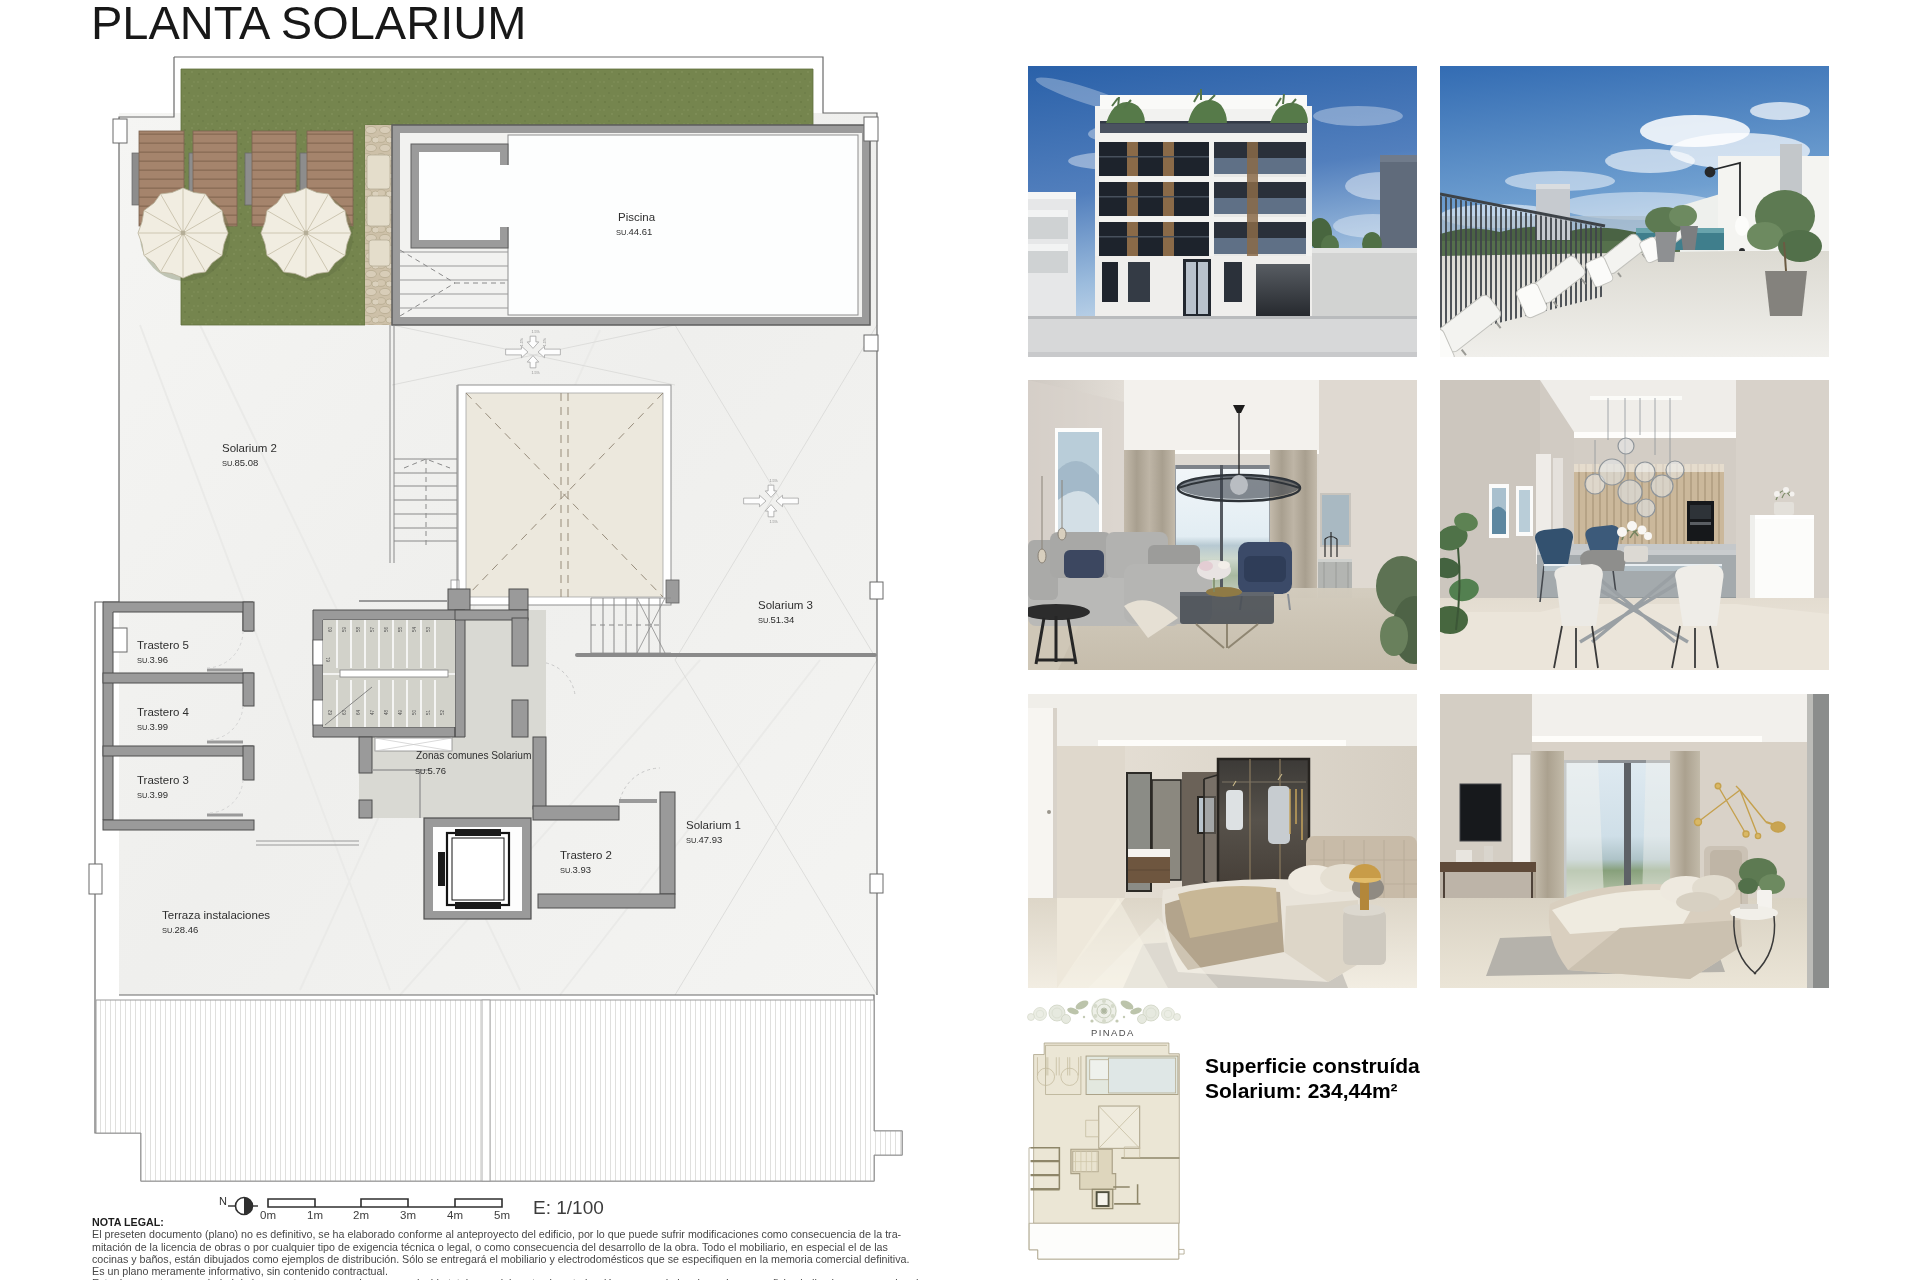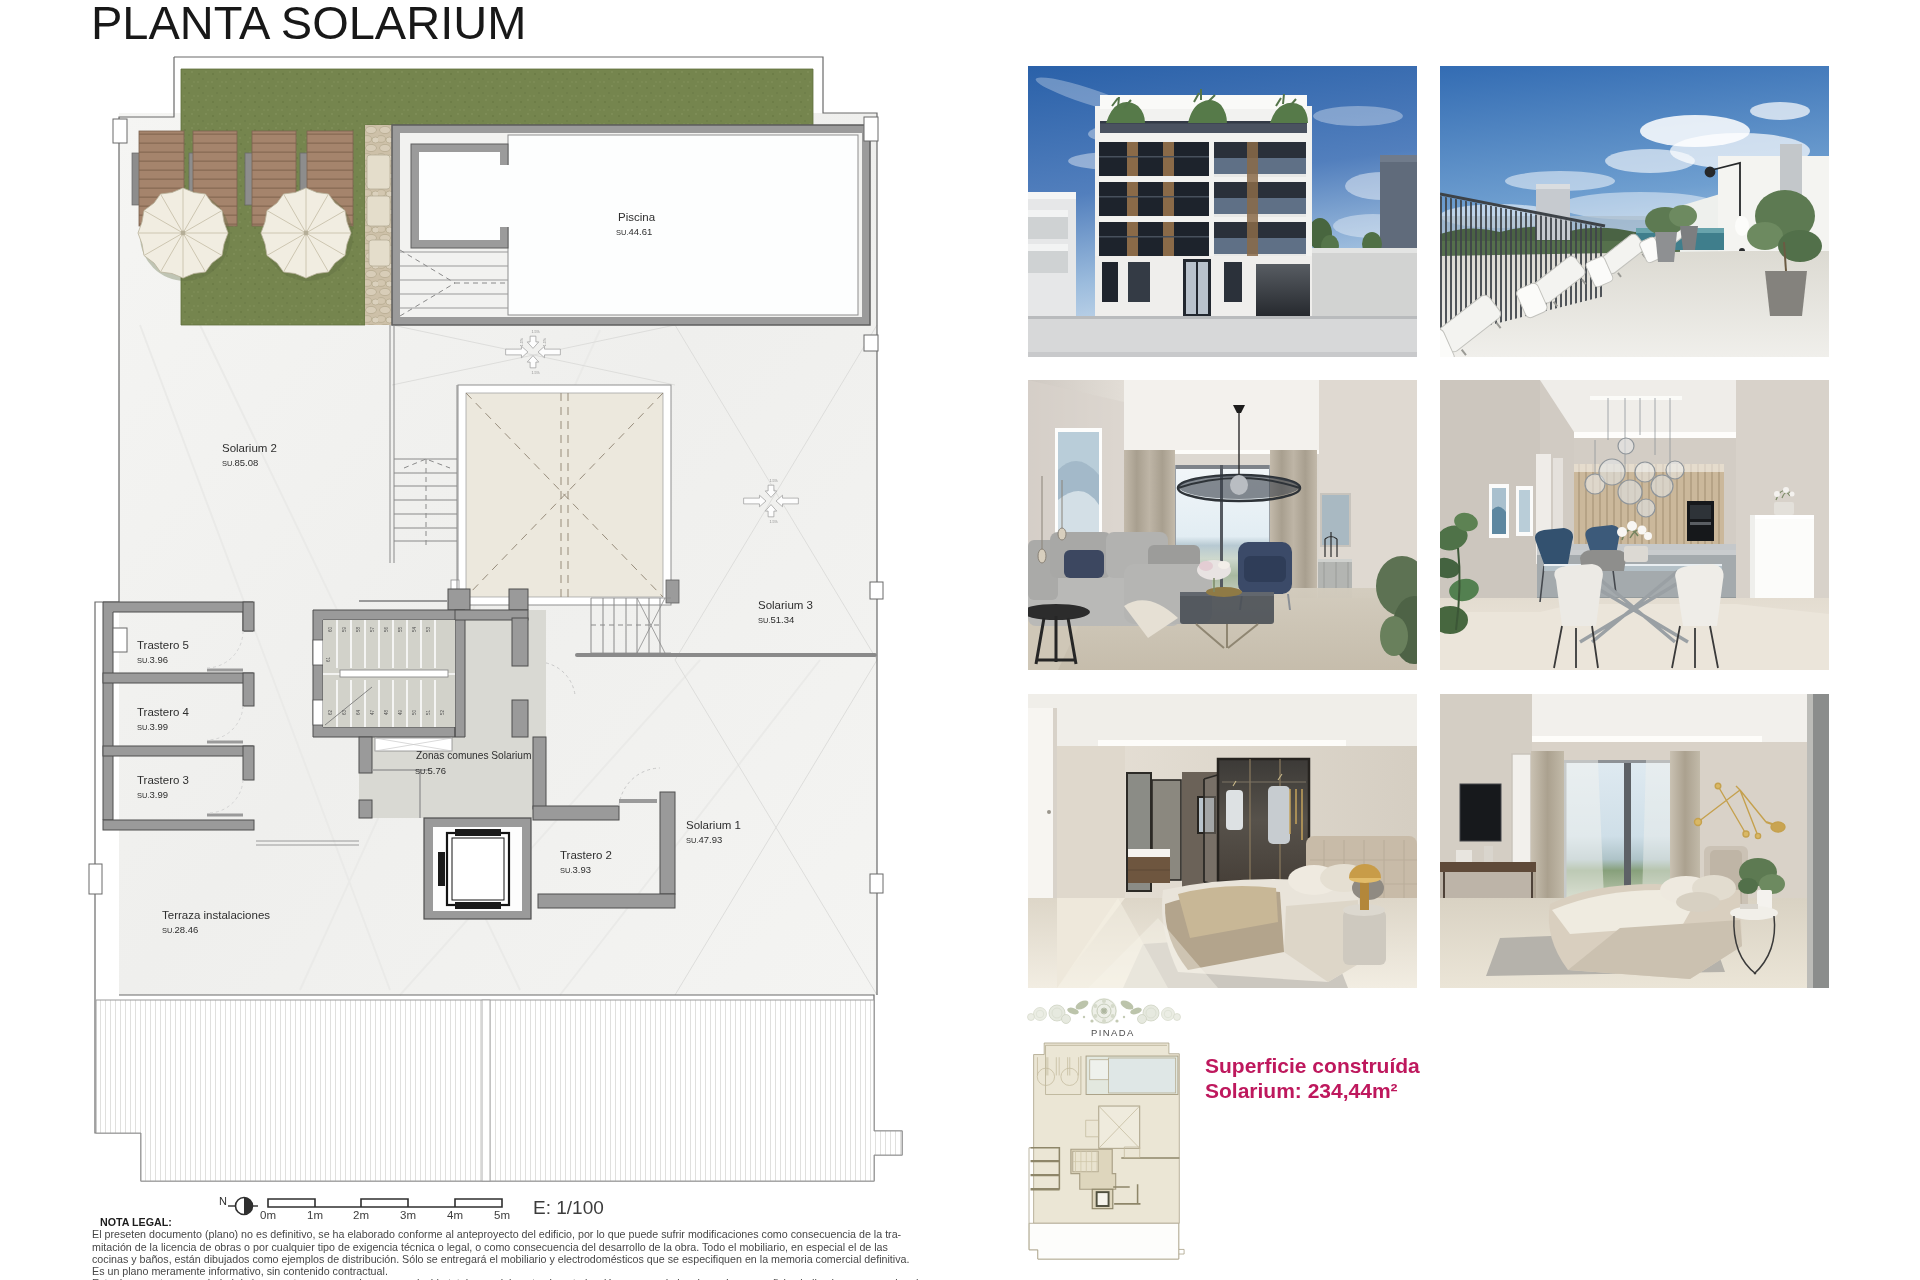--- a/index.html
+++ b/index.html
@@ -1070,24 +1070,24 @@
     <ellipse cx="314" cy="219" rx="24" ry="7" fill="#f1efe9"></ellipse>
     <path d="M294,222 Q292,262 316,280 M334,222 Q338,258 314,280 M314,280 a10,3 0 0 0 0,0" stroke="#3a3a3a" stroke-width="1.5" fill="none"></path>
     <rect x="300" y="210" width="18" height="5" fill="#d8d4cc"></rect>
   </g>
 
   <rect x="372" y="0" width="17" height="294" fill="#8b8d8c"></rect>
   <rect x="367" y="0" width="6" height="294" fill="#bcbcb8"></rect>
 </svg>
 </div>
 
-<div class="abs" style="left:1205px;top:1053px;font-size:21px;font-weight:bold;color:#be185d;line-height:25px;">
+<div class="abs" style="left:1205px;top:1053px;font-size:21px;font-weight:bold;color:#000000;line-height:25px;">
 Superficie construída<br>Solarium: 234,44m²
 </div>
 
 <div class="abs" style="left:92px;top:1216px;width:1000px;font-size:10.7px;color:#474747;line-height:12.3px;white-space:nowrap;">
-<b style="color:#1d1d1d;margin-left:8px;">NOTA LEGAL:</b><br>
+<b style="color:#1d1d1d;">NOTA LEGAL:</b><br>
 El preseten documento (plano) no es definitivo, se ha elaborado conforme al anteproyecto del edificio, por lo que puede sufrir modificaciones como consecuencia de la tra-<br>
 mitación de la licencia de obras o por cualquier tipo de exigencia técnica o legal, o como consecuencia del desarrollo de la obra. Todo el mobiliario, en especial el de las<br>
 cocinas y baños, están dibujados como ejemplos de distribución. Sólo se entregará el mobiliario y electrodomésticos que se especifiquen en la memoria comercial definitiva.<br>
 Es un plano meramente informativo, sin contenido contractual.<br>
 Este documento es propiedad de la promotora y no puede ser reproducido total o parcialmente sin autorización expresa de la misma. Las superficies indicadas son aproximadas.
 </div>
 
 </body></html>

